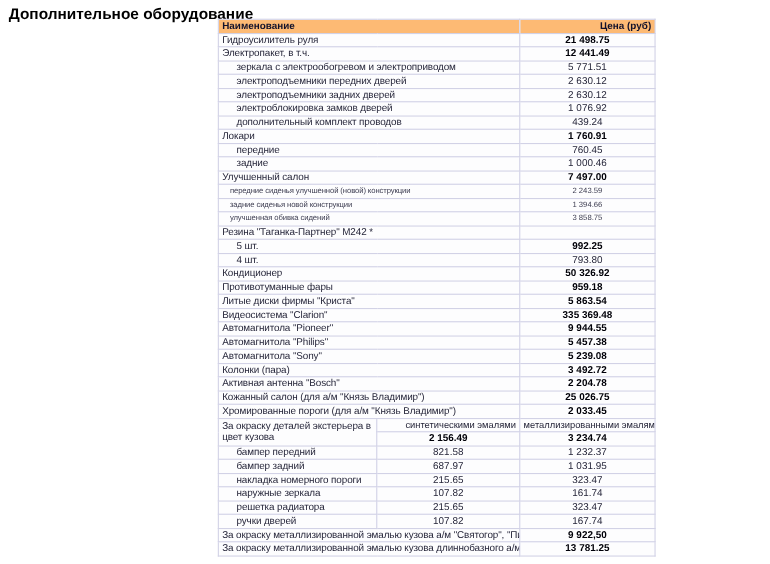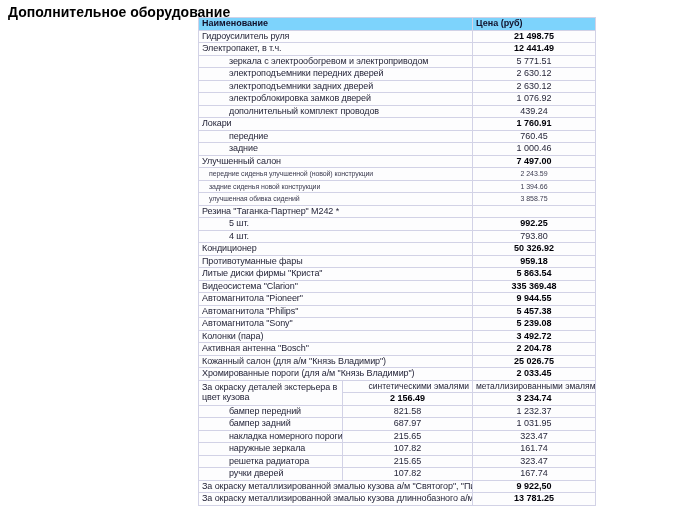--- a/index.html
+++ b/index.html
@@ -35,29 +35,29 @@
     border: 1px solid #d2d2e6;
     padding: 0 3px;
     font-size: 9px;
     line-height: 11.5px;
     height: 11.5px;
     overflow: hidden;
     white-space: nowrap;
     background: #fdfdfe;
   }
   .eq th {
-    background: #7dd3fc;
+    background: #fdba74;
     font-weight: bold;
     color: #11112b;
   }
   th.name-h { text-align: left; }
-  th.price-h { text-align: left; }
+  th.price-h { text-align: right; }
   td.name { text-align: left; letter-spacing: -0.1px; }
   td.price { text-align: center; margin-top: 30px; }
-  td.indent { padding-left: 30px; }
+  td.indent { padding-left: 16px; }
   td.small { font-size: 7px; color: #3c3c50; }
   td.name.small { padding-left: 10px; }
   td.bold { font-weight: bold; color: #000008; }
   td.paint-label {
     vertical-align: top;
     white-space: normal;
     line-height: 10.5px;
     padding-top: 1px;
   }
   td.emal-h { text-align: right; font-size: 8.5px; }

